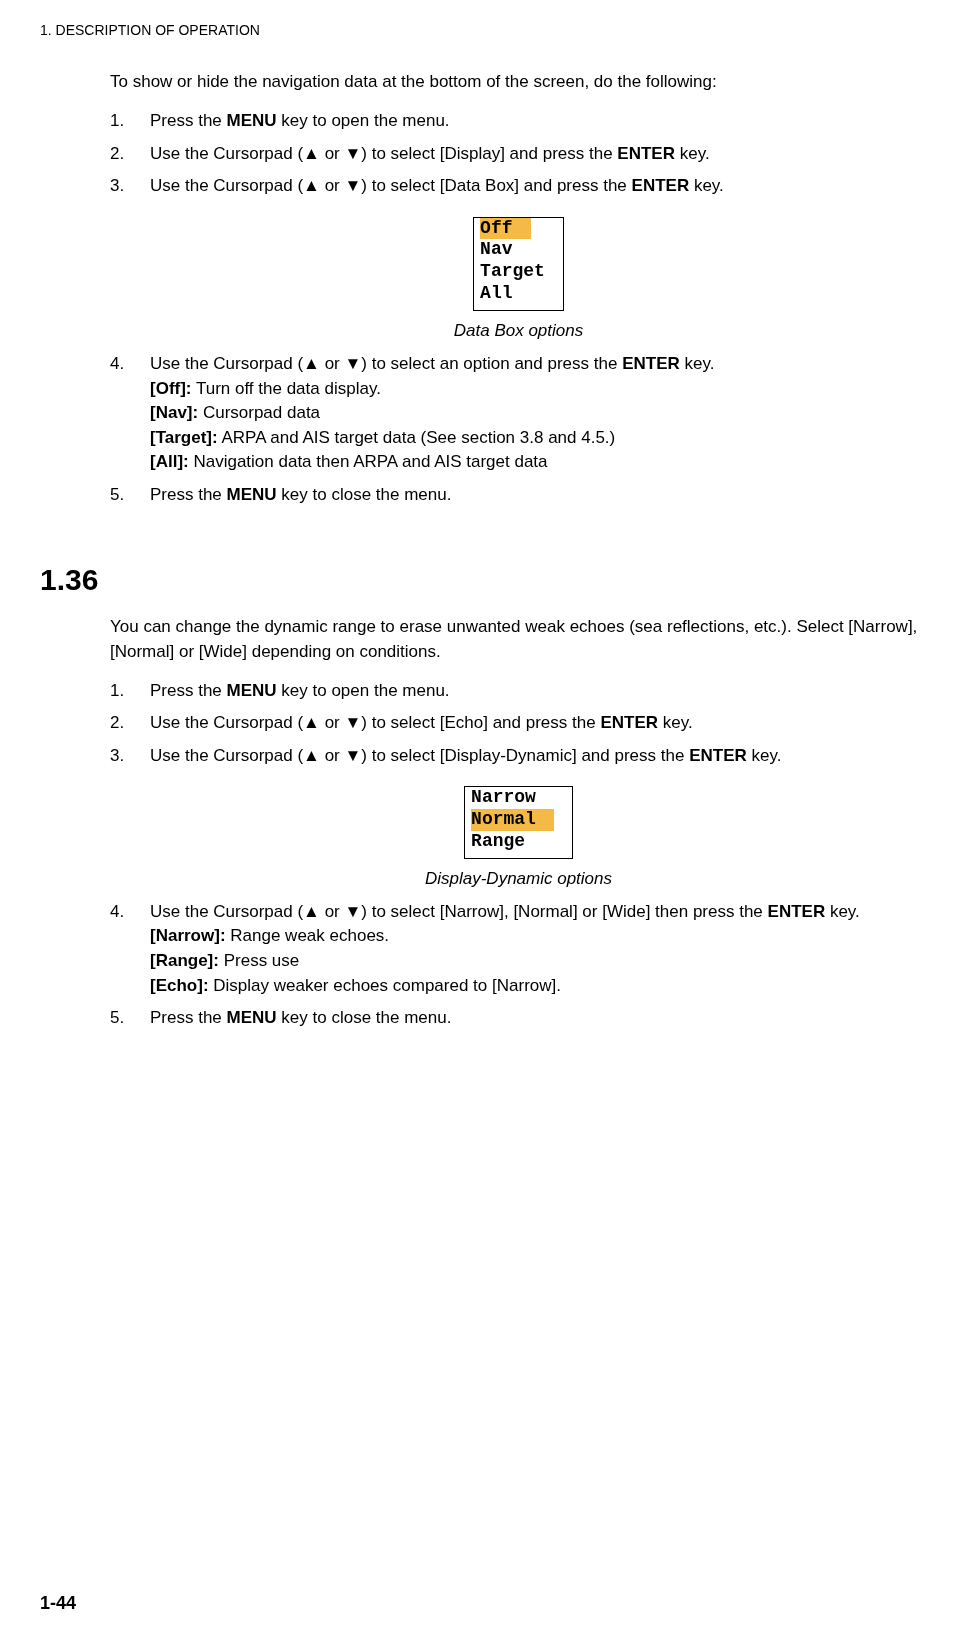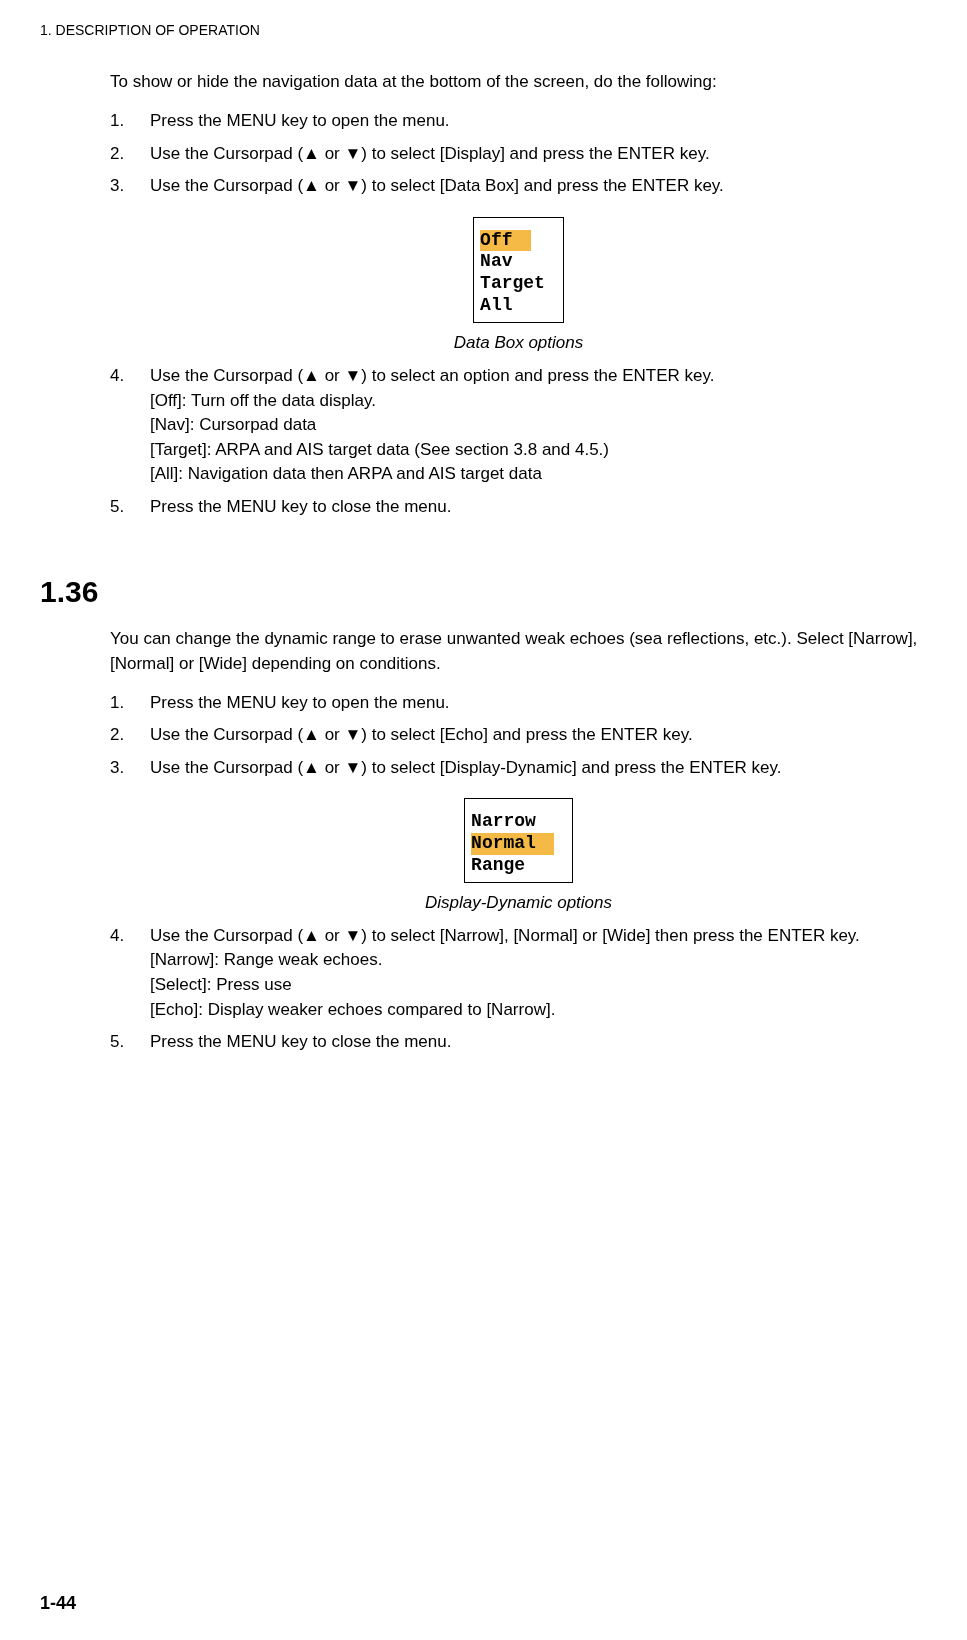--- a/index.html
+++ b/index.html
@@ -33,29 +33,29 @@
   ol > li {
     position: relative;
     padding-left: 40px;
     margin-bottom: 8px;
   }
   ol > li .num {
     position: absolute;
     left: 0;
     top: 0;
   }
-  .bold { font-weight: normal; text-align: right; }
+  .bold { font-weight: bold; text-align: right; }
   .figure {
     text-align: center;
     margin: 18px 0 8px 0;
   }
   .optbox {
     display: inline-block;
     border: 1px solid #000;
-    padding: 12px 18px 6px 6px;
+    padding: 0 18px 6px 6px;
     text-align: left;
     font-family: 'Courier New', monospace;
     font-weight: bold;
     font-size: 18px;
     line-height: 1.2;
   }
   .optbox .hl {
     background: #f5b945;
     display: inline-block;
     padding-right: 18px;
@@ -173,21 +173,21 @@
       <div>Range</div>
     </div>
   </div>
   <p class="caption">Display-Dynamic options</p>
 
   <ol>
     <li>
       <span class="num">4.</span>
       <span>Use the Cursorpad (</span><span class="tri">▲</span><span> or </span><span class="tri">▼</span><span>) to select [Narrow], [Normal] or [Wide] then press the </span><span class="bold">ENTER</span><span> key.</span><br>
       <span class="bold">[Narrow]:</span><span> Range weak echoes.</span><br>
-      <span class="bold">[Select]:</span><span> Press use</span><br>
+      <span class="bold">[Range]:</span><span> Press use</span><br>
       <span class="bold">[Echo]:</span><span> Display weaker echoes compared to [Narrow].</span>
     </li>
     <li>
       <span class="num">5.</span>
       <span>Press the </span><span class="bold">MENU</span><span> key to close the menu.</span>
     </li>
   </ol>
 
 </div>
 

